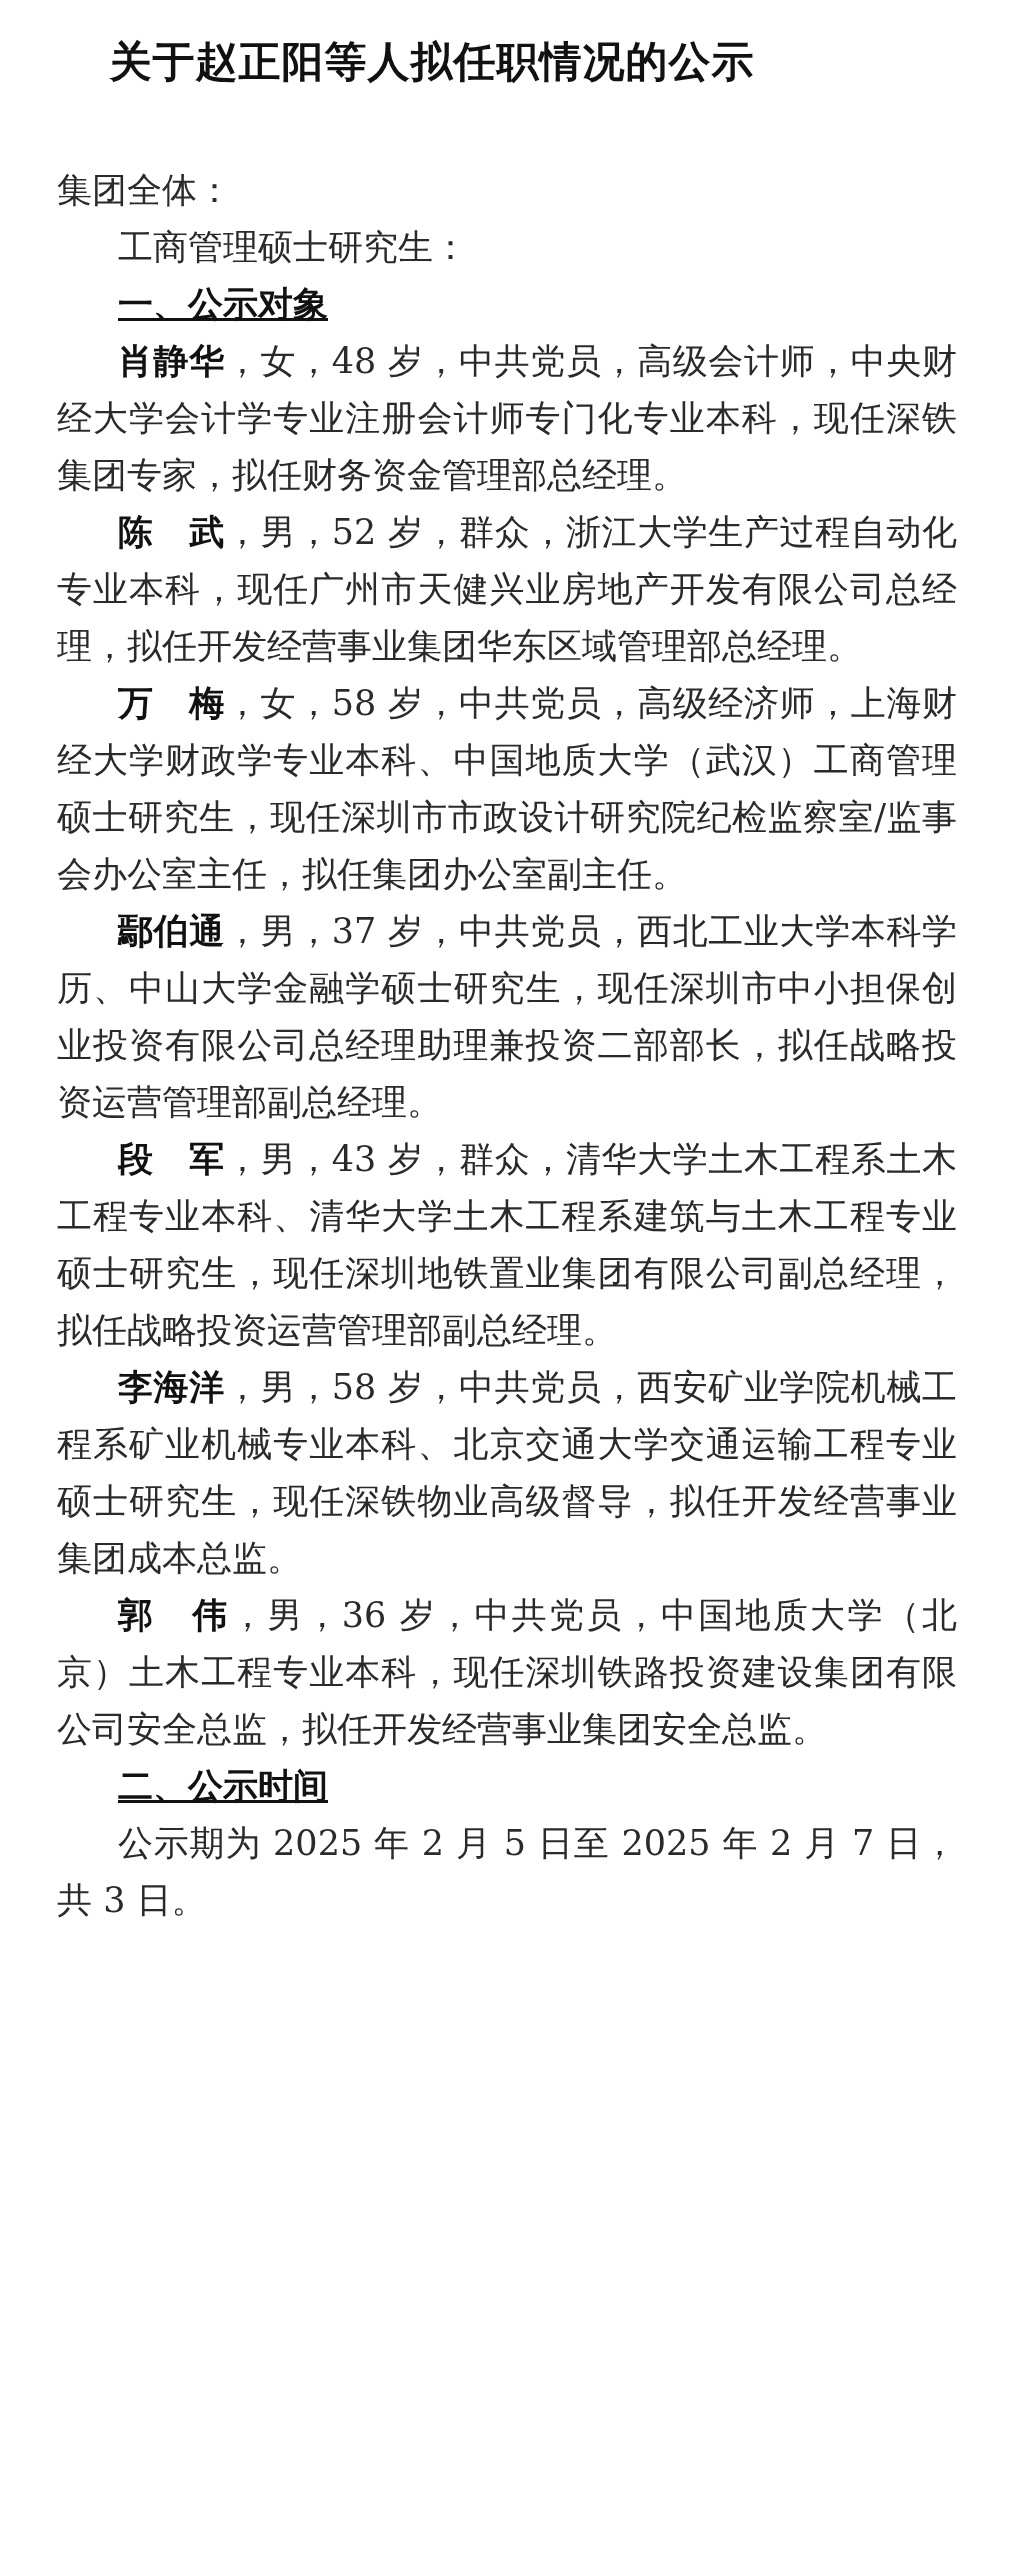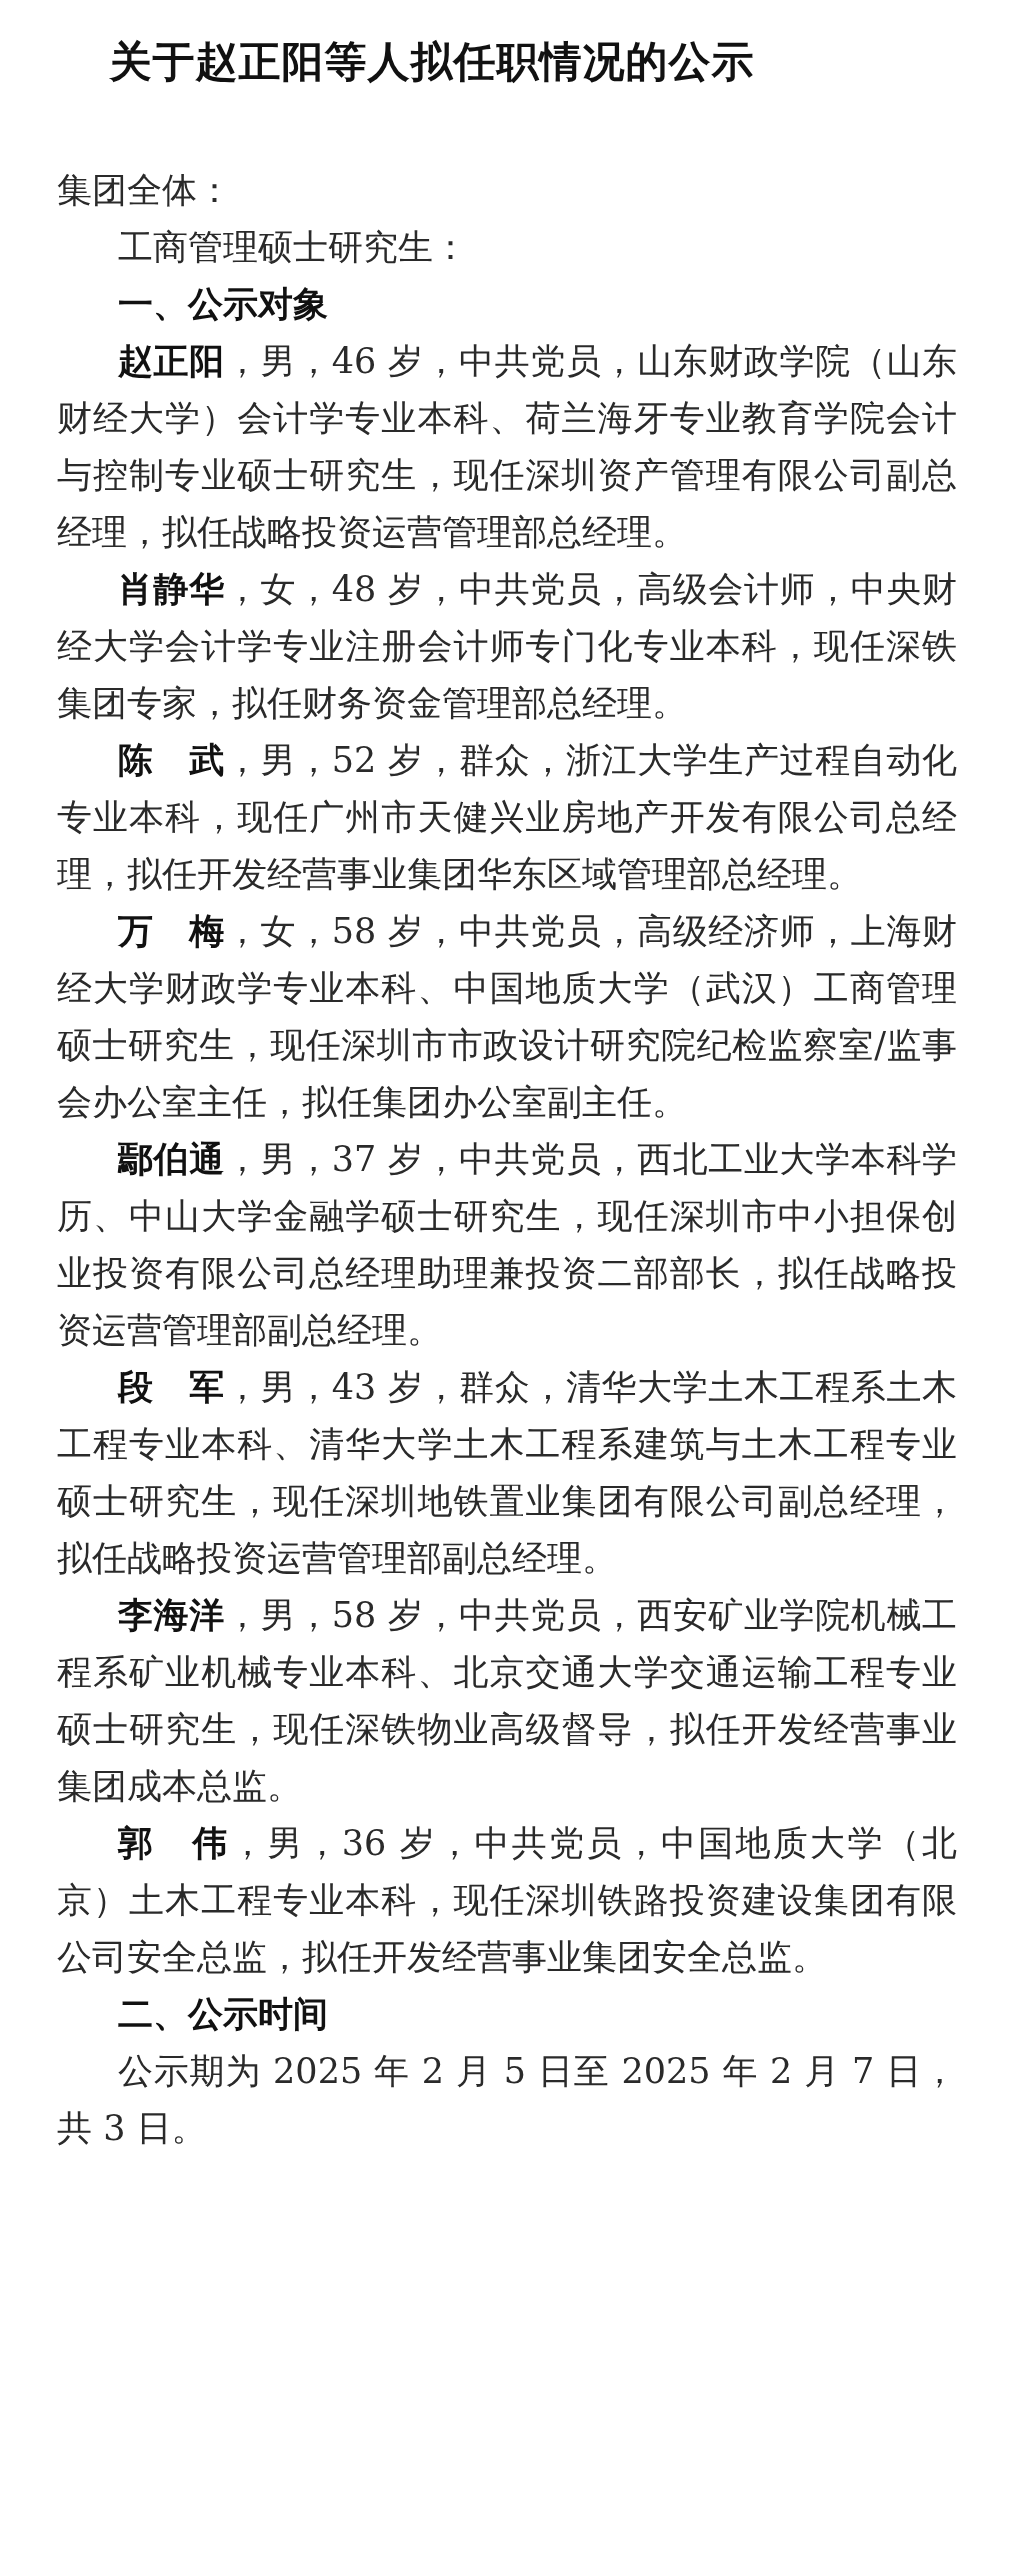--- a/index.html
+++ b/index.html
@@ -7,33 +7,32 @@
          font-family: "DejaVu Serif", "Liberation Serif", serif; color: #2a2a2a; }
   .title { position: absolute; top: 34px; left: 0; width: 864px; text-align: center;
            font-size: 42px; font-weight: bold; color: #111; letter-spacing: 1px;
            font-family: "DejaVu Sans", "Liberation Sans", sans-serif; }
   .doc { position: absolute; top: 162px; left: 57px; width: 900px;
          font-size: 35px; line-height: 57px; text-align: justify; }
   .p { margin: 0; }
   .indent { text-indent: 61px; }
   .name { font-weight: bold; color: #111; font-family: "DejaVu Sans", "Liberation Sans", sans-serif; }
   .heading { text-indent: 61px; font-weight: bold; color: #111;
-             font-family: "DejaVu Sans", "Liberation Sans", sans-serif; }
+             font-family: "DejaVu Sans", "Liberation Sans", sans-serif; text-decoration: underline; }
 </style>
 </head>
 <body>
 
 <div class="title">关于赵正阳等人拟任职情况的公示</div>
 
 <div class="doc">
   <p class="p">集团全体：</p>
   <p class="p indent">工商管理硕士研究生：</p>
   <p class="p heading">一、公示对象</p>
 
-  <p class="p indent"><span class="name">赵正阳</span><span>，男，46 岁，中共党员，山东财政学院（山东财经大学）会计学专业本科、荷兰海牙专业教育学院会计与控制专业硕士研究生，现任深圳资产管理有限公司副总经理，拟任战略投资运营管理部总经理。</span></p>
   <p class="p indent"><span class="name">肖静华</span><span>，女，48 岁，中共党员，高级会计师，中央财经大学会计学专业注册会计师专门化专业本科，现任深铁集团专家，拟任财务资金管理部总经理。</span></p>
   <p class="p indent"><span class="name">陈　武</span><span>，男，52 岁，群众，浙江大学生产过程自动化专业本科，现任广州市天健兴业房地产开发有限公司总经理，拟任开发经营事业集团华东区域管理部总经理。</span></p>
   <p class="p indent"><span class="name">万　梅</span><span>，女，58 岁，中共党员，高级经济师，上海财经大学财政学专业本科、中国地质大学（武汉）工商管理硕士研究生，现任深圳市市政设计研究院纪检监察室/监事会办公室主任，拟任集团办公室副主任。</span></p>
   <p class="p indent"><span class="name">鄢伯通</span><span>，男，37 岁，中共党员，西北工业大学本科学历、中山大学金融学硕士研究生，现任深圳市中小担保创业投资有限公司总经理助理兼投资二部部长，拟任战略投资运营管理部副总经理。</span></p>
   <p class="p indent"><span class="name">段　军</span><span>，男，43 岁，群众，清华大学土木工程系土木工程专业本科、清华大学土木工程系建筑与土木工程专业硕士研究生，现任深圳地铁置业集团有限公司副总经理，拟任战略投资运营管理部副总经理。</span></p>
   <p class="p indent"><span class="name">李海洋</span><span>，男，58 岁，中共党员，西安矿业学院机械工程系矿业机械专业本科、北京交通大学交通运输工程专业硕士研究生，现任深铁物业高级督导，拟任开发经营事业集团成本总监。</span></p>
   <p class="p indent"><span class="name">郭　伟</span><span>，男，36 岁，中共党员，中国地质大学（北京）土木工程专业本科，现任深圳铁路投资建设集团有限公司安全总监，拟任开发经营事业集团安全总监。</span></p>
 
   <p class="p heading">二、公示时间</p>
   <p class="p indent">公示期为 2025 年 2 月 5 日至 2025 年 2 月 7 日，共 3 日。</p>

